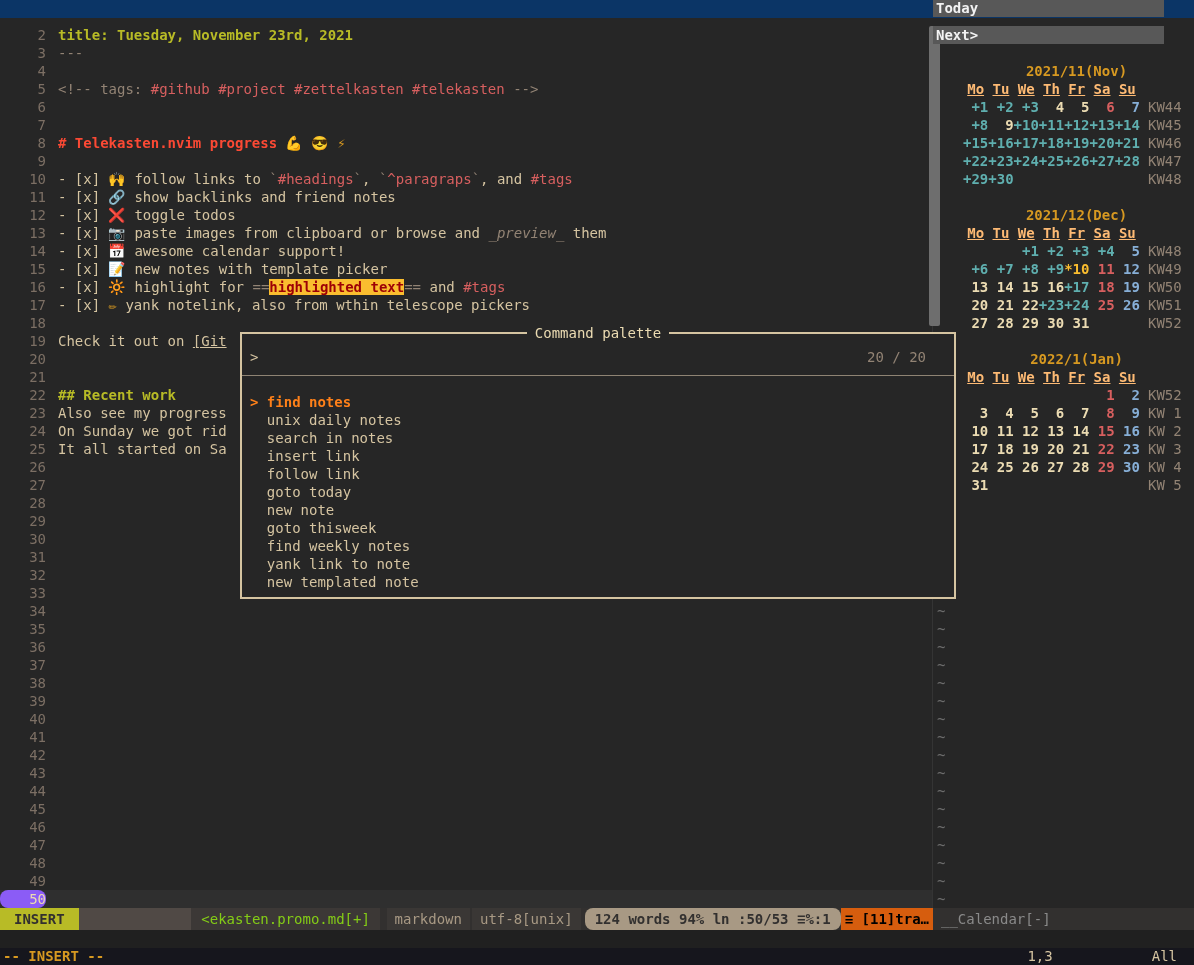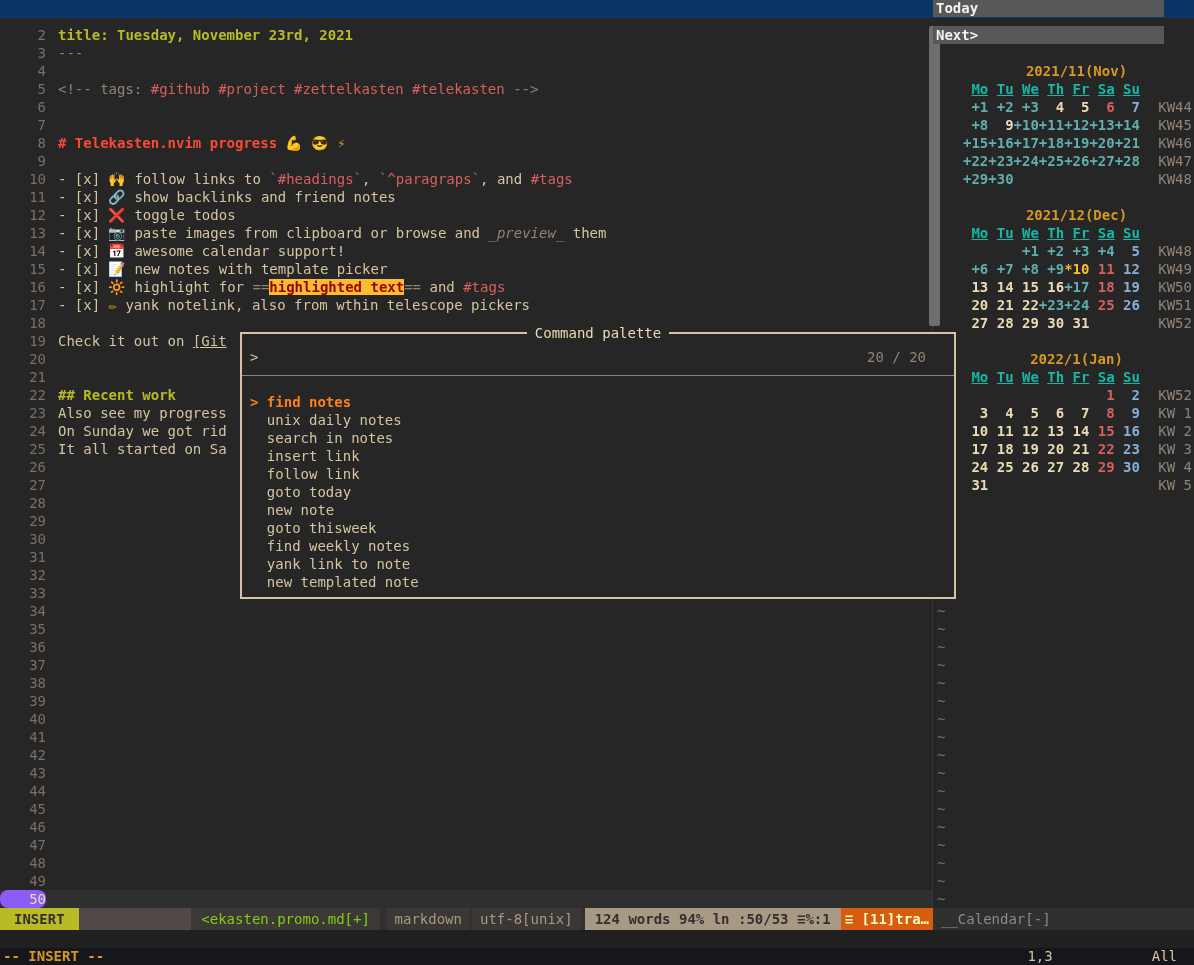--- a/index.html
+++ b/index.html
@@ -31,28 +31,28 @@
   .vsep{position:absolute;left:932px;top:8px;width:1px;height:882px;background:#343434;}
   .scrollbar{position:absolute;left:929px;top:8px;width:11px;height:300px;background:#6e6e6e;border-radius:2px;}
   
   .calendar{position:absolute;left:933px;top:8px;right:0;}
   .cal-row{height:18px;line-height:18px;white-space:pre;}
   .cal-nav{display:flex;justify-content:flex-end;gap:9px;padding-right:30px;flex-direction:column;}
   .cal-btn{background:#585858;color:#f2f2f2;font-weight:bold;padding:0 3px;}
   .cal-title{color:#d79921;font-weight:bold;text-align:center;padding-left:26px;}
   .cal-grid{margin-left:30px;}
   .cal-cell{display:inline-block;width:3ch;text-align:right;font-weight:bold;white-space:pre;}
-  .wd{color:#14b8a6;text-decoration:underline;}
+  .wd{color:#fdba74;text-decoration:underline;text-align:center;}
   .d-note{color:#5fafaf;}
   .d-day{color:#ebdbb2;}
   .d-sat{color:#d75f5f;}
   .d-sun{color:#87afd7;}
   .d-today{color:#fabd2f;}
   .d-empty{color:transparent;}
-  .kw{display:inline-block;width:44px;text-align:right;margin-left:8px;color:#928374;font-weight:normal;white-space:pre;}
+  .kw{display:inline-block;width:44px;margin-left:8px;color:#928374;font-weight:normal;white-space:pre;}
   .tilde{color:#6c6c6c;padding-left:4px;}
   
   .popup{position:absolute;left:240px;top:332px;width:712px;border:2px solid #d5c4a1;background:#262626;z-index:10;}
   .pal-head{position:absolute;top:-10px;left:0;right:0;text-align:center;height:18px;line-height:18px;}
   .pal-head span{background:#262626;padding:0 8px;color:#ebdbb2;text-align:right;}
   .pal-prompt{display:flex;height:18px;line-height:18px;margin-top:14px;padding-left:8px;white-space:pre;color:#d5c4a1;}
   .pal-counter{margin-left:auto;color:#928374;padding-right:28px;}
   .pal-div{height:18px;}
   .pal-div::after{content:"";display:block;margin-top:9px;border-top:1px solid #8f8474;}
   .pal-list{padding-bottom:6px;}
@@ -60,22 +60,22 @@
   .pal-item.selected{color:#fe8019;font-weight:bold;}
   
   .statusline{position:absolute;top:908px;left:0;width:1194px;height:22px;background:#32302f;
     display:flex;align-items:stretch;line-height:22px;white-space:pre;}
   .statusline>span{display:inline-block;}
   .sl-mode{background:#b8bb26;color:#32302f;font-weight:bold;padding:0 14px;}
   .sl-branch{background:#504945;color:#ebdbb2;padding:0 10px;display:flex;align-items:center;gap:6px;}
   .sl-file{background:#3c3836;color:#84cc16;padding:0 10px;}
   .sl-spacer{flex:1;}
   .sl-ft{background:#3a3735;color:#a89984;padding:0 8px;margin-left:2px;}
-  .sl-stats{background:#a89984;color:#32302f;font-weight:bold;padding:0 10px;margin-left:4px;}
-  .sl-diag{background:#d65d0e;color:#fef9c3;font-weight:bold;padding:0 4px;}
+  .sl-stats{background:#a89984;color:#32302f;font-weight:bold;padding:0 10px;margin-left:4px;border-radius:8px;}
+  .sl-diag{background:#d65d0e;color:#000000;font-weight:bold;padding:0 4px;}
   .sl-cal{width:261px;flex:none;background:#32302f;color:#8a8a8a;padding-left:8px;box-sizing:border-box;}
   
   .cmdline{position:absolute;top:930px;left:0;right:0;height:18px;line-height:18px;background:#202020;color:#d5c4a1;padding-left:3px;white-space:pre;}
   .bottombar{position:absolute;top:948px;left:0;right:0;height:17px;line-height:17px;background:#16161d;display:flex;white-space:pre;}
   .mode-msg{color:#d79921;font-weight:bold;padding-left:3px;}
   .ruler{margin-left:auto;color:#d5c4a1;}
   .scrollpos{margin-left:99px;margin-right:17px;color:#d5c4a1;}
 </style>
 </head>
 <body>

